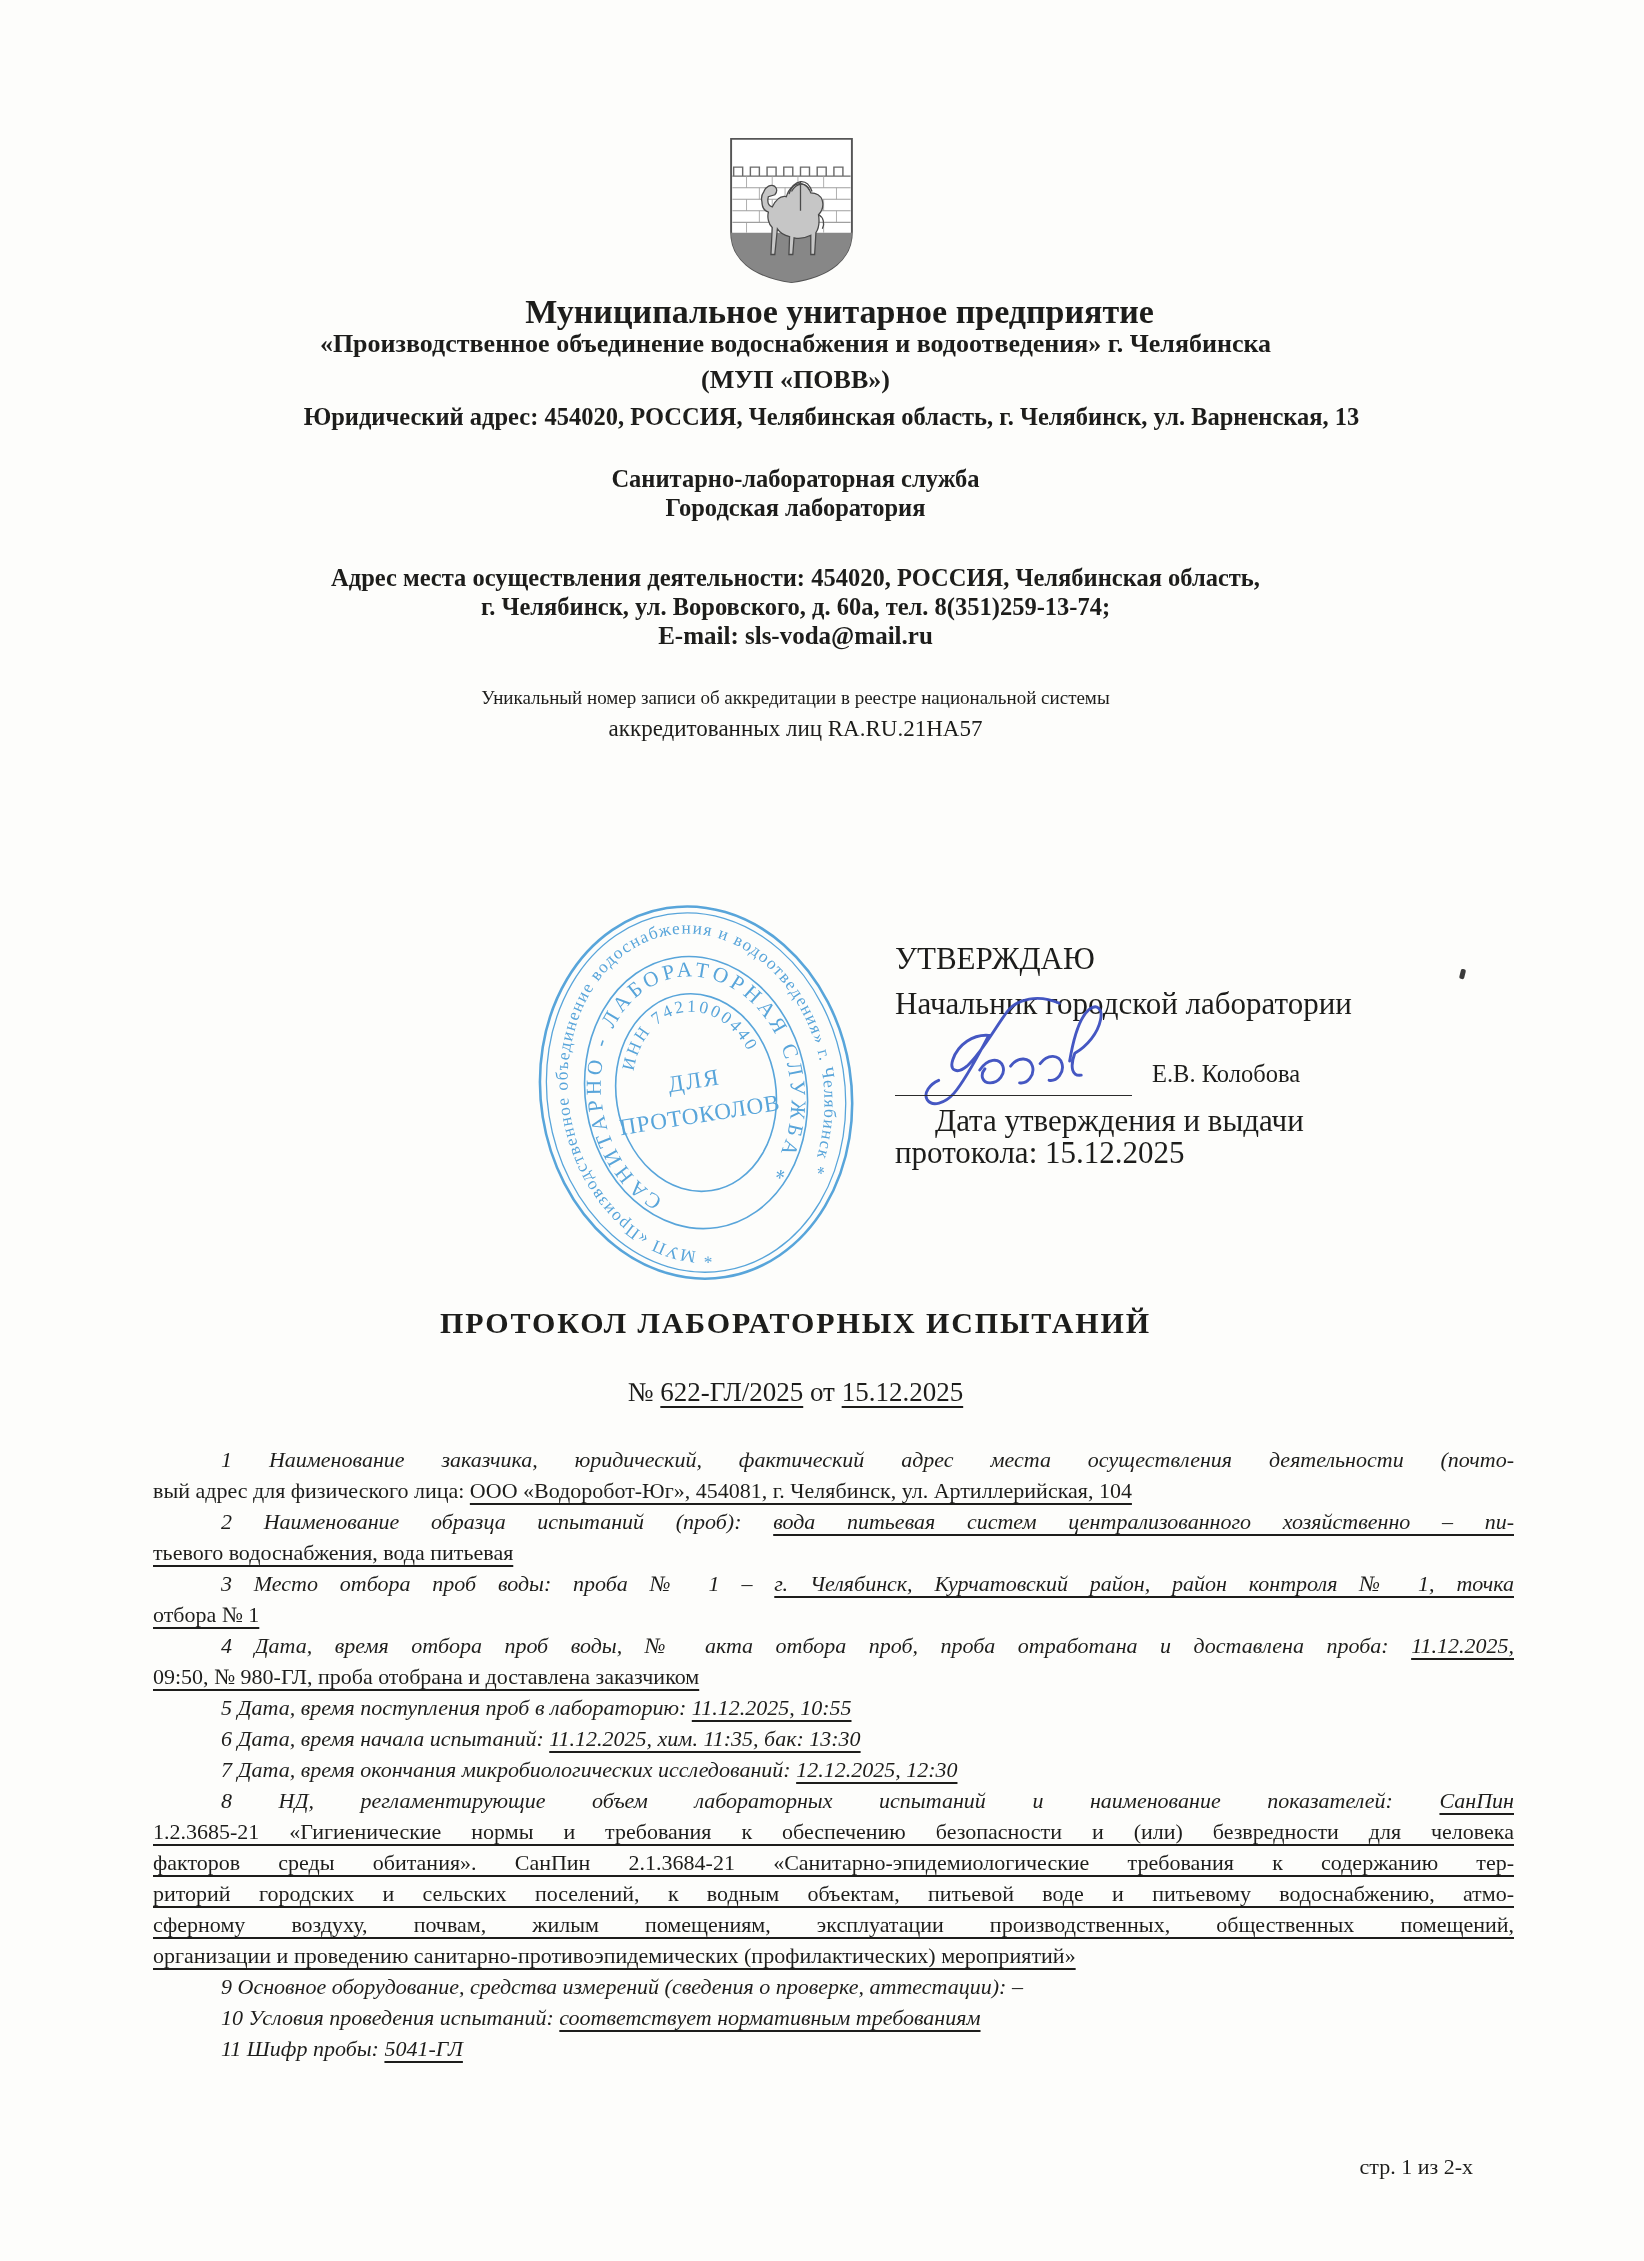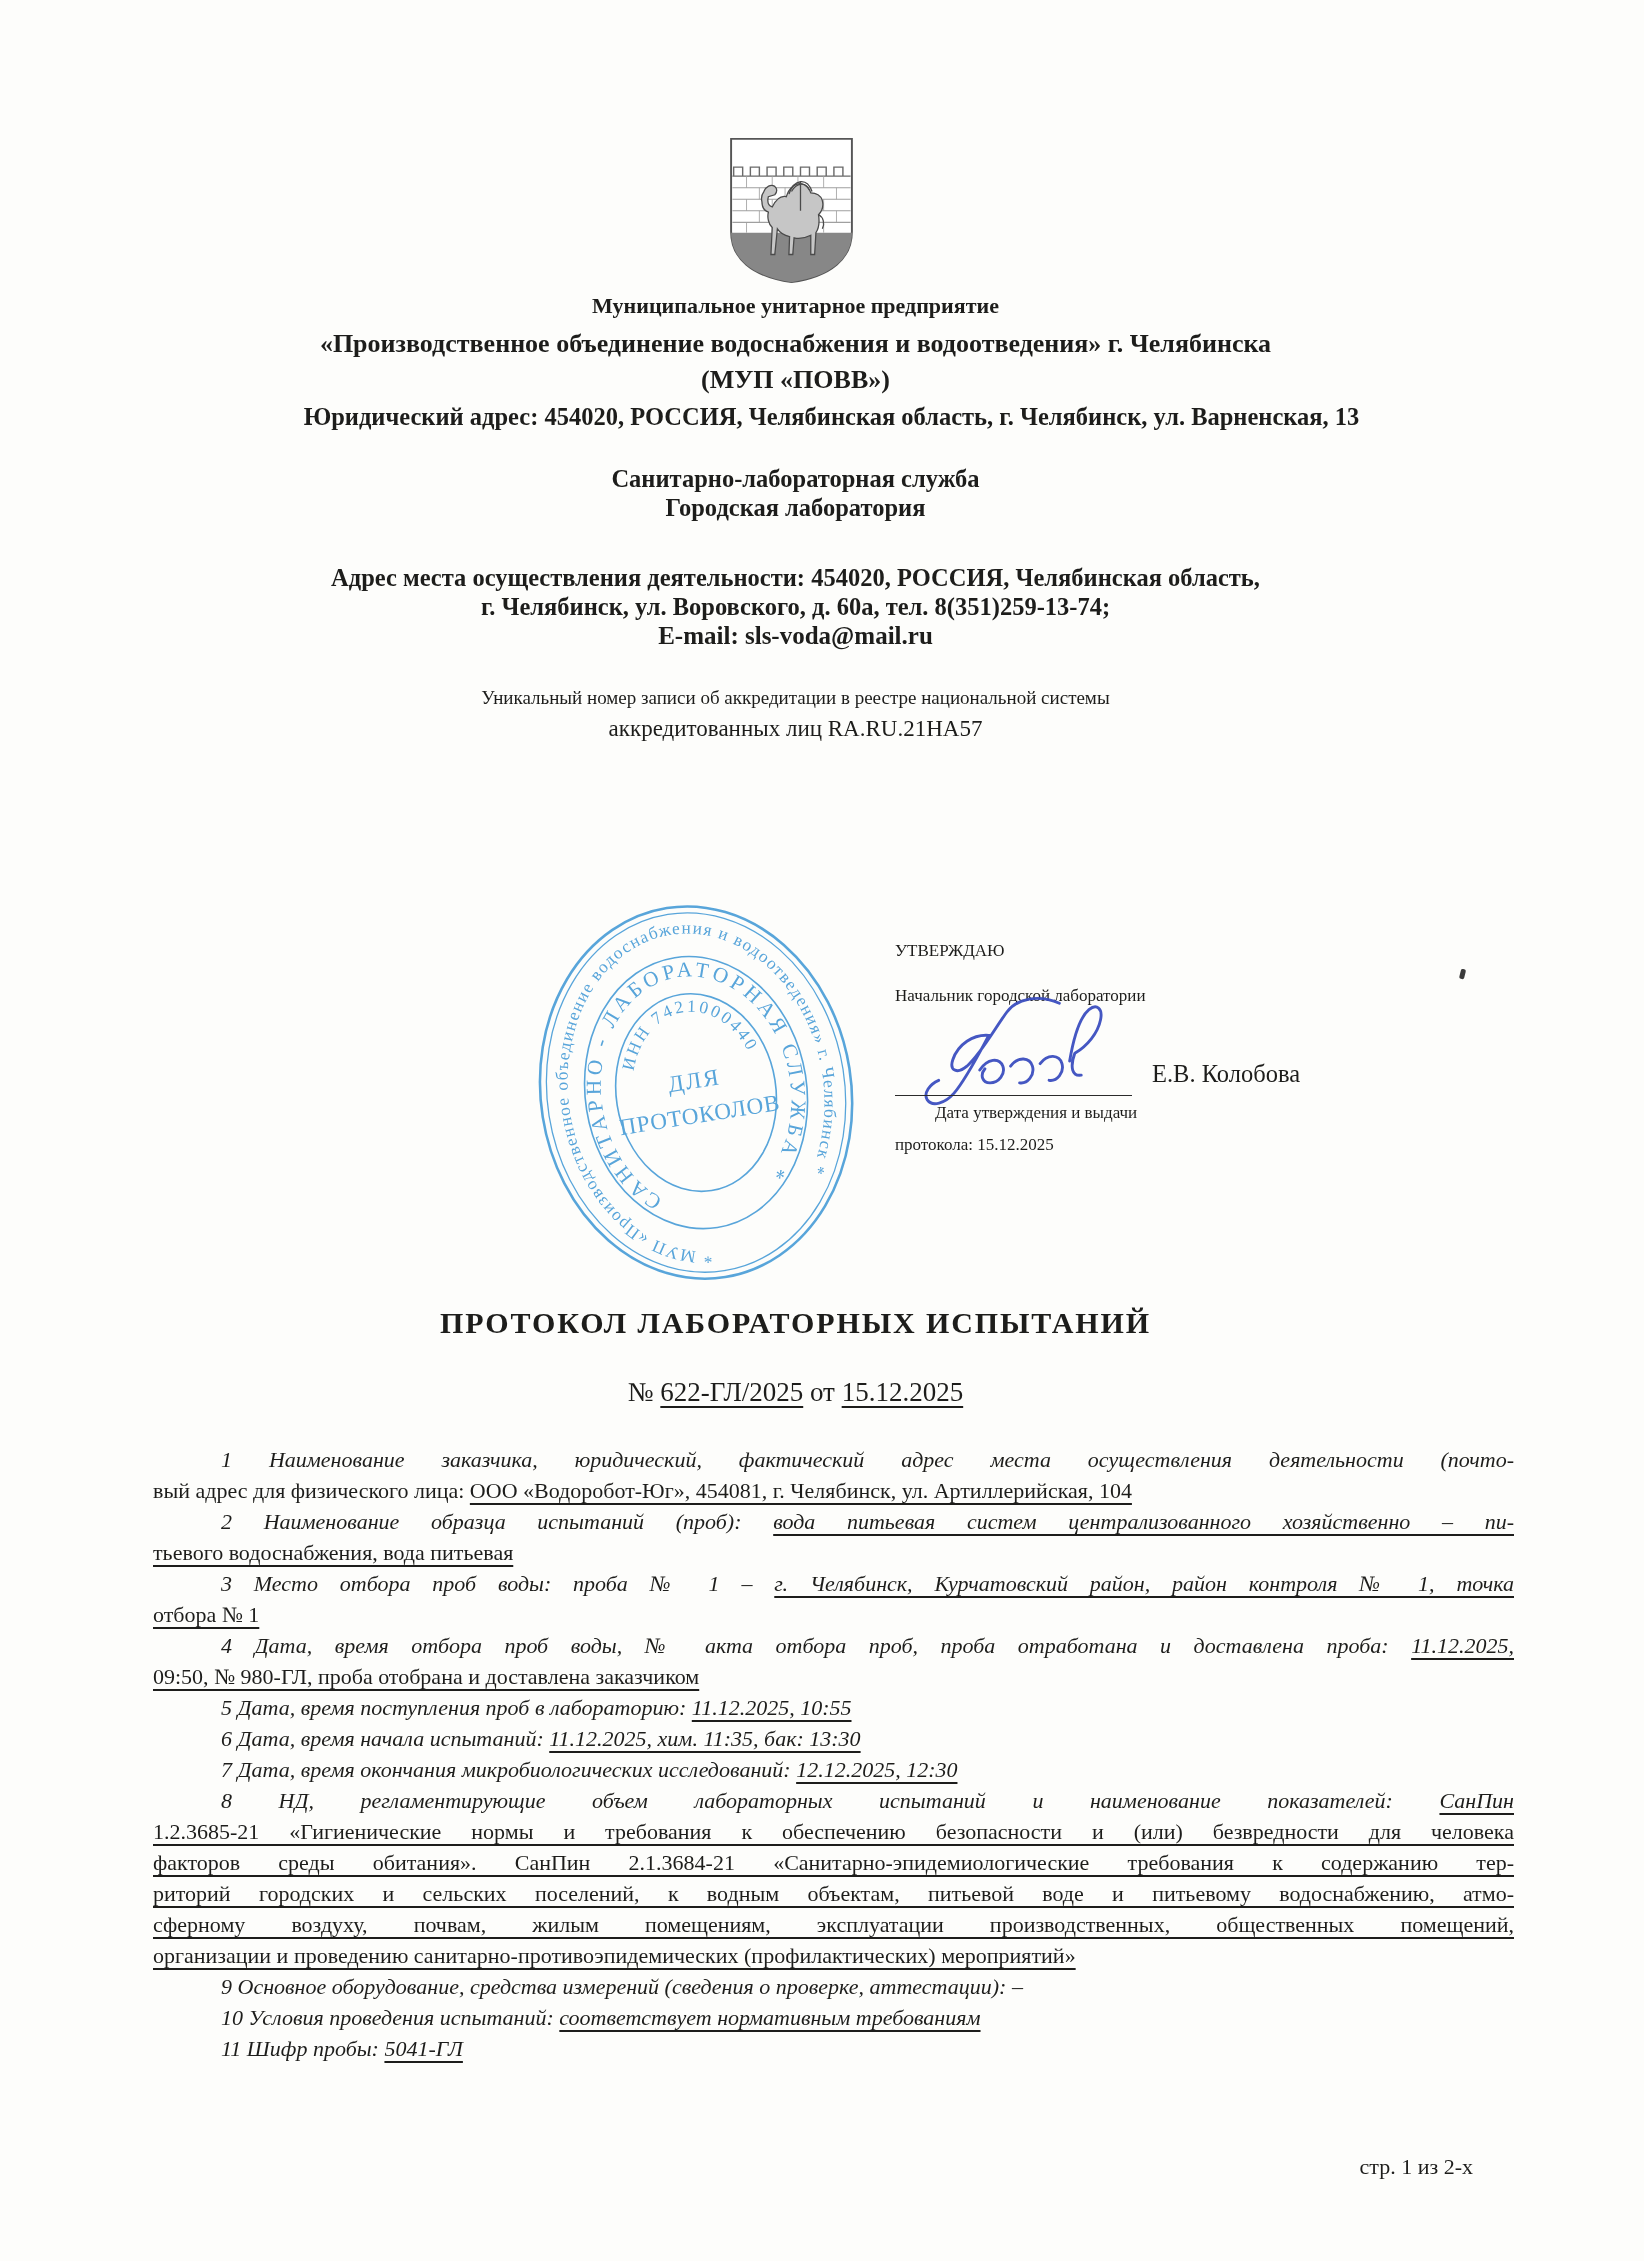--- a/index.html
+++ b/index.html
@@ -9,33 +9,33 @@
     margin:0 auto;
     background:#fdfdfb;
     font-family:"Liberation Serif","DejaVu Serif",serif;
     color:#1d1d1b;
     overflow:hidden;
   }
   .abs{position:absolute;}
   .ctr{left:0;width:1591px;text-align:center;}
   .b{font-weight:bold;}
   
-  #h1{top:293px;font-size:22px;}
+  #h1{top:293px;font-size:34px;padding-left:44px;}
   #h2{top:329px;font-size:26px;}
   #h3{top:365px;font-size:26px;}
   #h4{top:403px;font-size:24.5px;margin-left:36px;}
   #s1{top:465px;font-size:24.5px;}
   #s2{top:494px;font-size:24.5px;}
   #a1{top:564px;font-size:24.5px;}
   #a2{top:593px;font-size:24.5px;}
   #a3{top:622px;font-size:25px;}
   #acc1{top:687px;font-size:19px;}
   #acc2{top:716px;font-size:23px;}
   
-  .appr{left:895px;font-size:17px;}
+  .appr{left:895px;font-size:31px;}
   #ap1{top:941px;}
   #ap2{top:986px;}
   #apname{left:1152px;top:1060px;font-size:24.5px;}
   #ap3{top:1103px;margin-left:40px;}
   #ap4{top:1135px;}
   #sigline{left:895px;top:1095px;width:237px;border-top:1.9px solid #2b2b2b;height:0;}
   #speck{left:1460px;top:969px;width:4.5px;height:10.3px;background:#3a3a3a;border-radius:1.9px;transform:rotate(14deg);}
   
   #t1{top:1306px;font-size:30px;letter-spacing:1.9px;}
   #t2{top:1377px;font-size:27px;}

